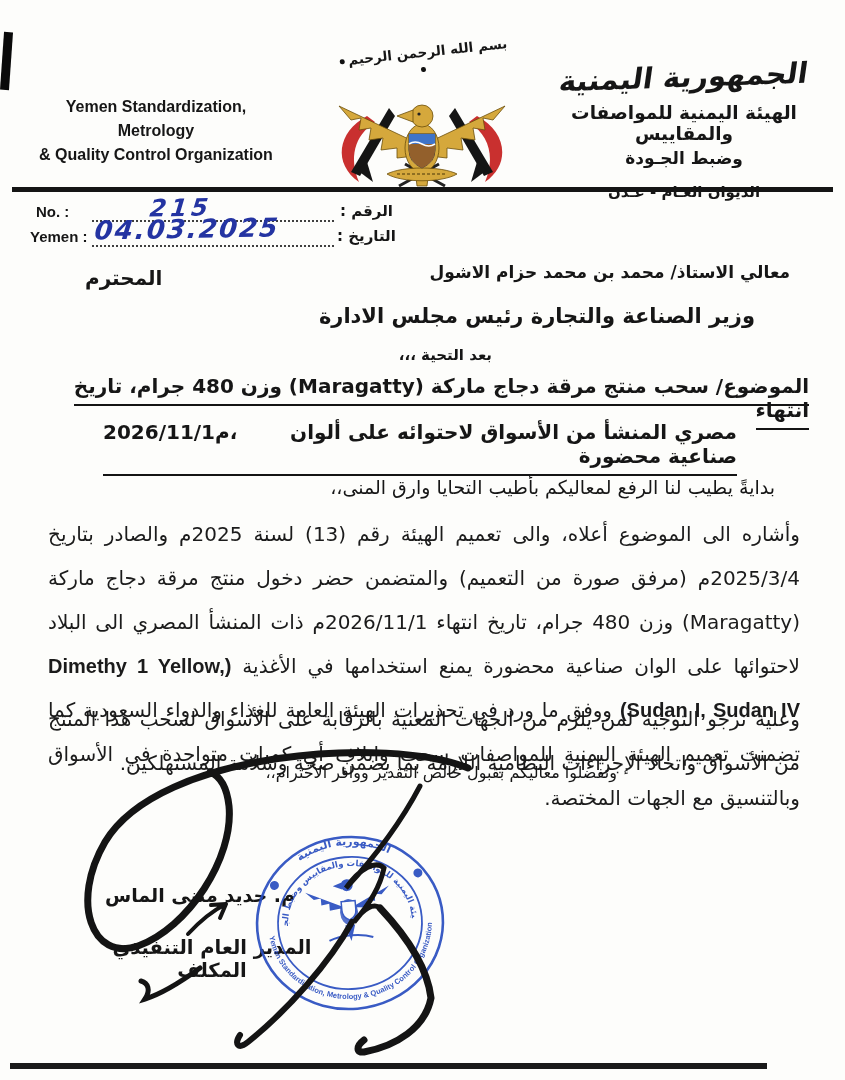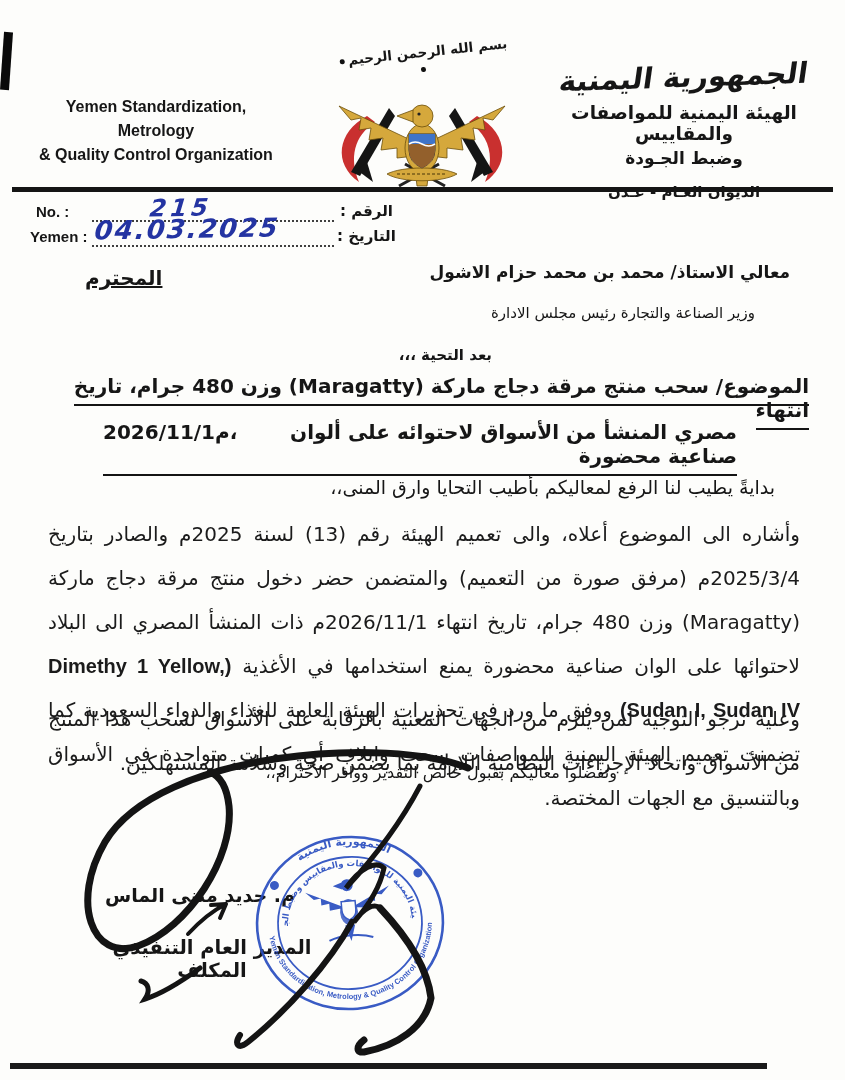--- a/index.html
+++ b/index.html
@@ -25,22 +25,22 @@
   .hdr-ar .office{font-size:15px;font-weight:bold;margin-top:15px;letter-spacing:1px;}
   .divider{left:12px;top:187px;width:821px;height:5px;background:#151515;}
   .footer-line{left:10px;top:1063px;width:757px;height:6px;background:#1a1a1a;}
   
   .ref-label-en{font-family:"Liberation Sans",sans-serif;font-weight:bold;font-size:15px;}
   .ref-label-ar{font-weight:bold;font-size:15px;direction:rtl;}
   .dotted{border-bottom:2.2px dotted #3f3f3f;height:1px;}
   .hand{color:#2434a2;font-style:italic;font-weight:bold;transform:skewX(-7deg) rotate(-1deg);}
   
   .addr1{top:262px;right:55px;font-size:17px;font-weight:bold;direction:rtl;}
-  .honorific{top:266px;left:85px;font-size:20px;font-weight:bold;text-decoration:underline;}
-  .addr2{top:304px;right:90px;font-size:15px;font-weight:normal;direction:rtl;}
+  .honorific{top:266px;left:85px;font-size:20px;font-weight:bold;}
+  .addr2{top:304px;right:90px;font-size:21px;font-weight:bold;direction:rtl;}
   .salutation{top:346px;right:353px;font-size:15px;font-weight:bold;direction:rtl;}
   .subject1{top:374px;right:36px;left:36px;text-align:right;direction:rtl;font-size:20px;font-weight:bold;}
   .u-line{border-bottom:2.5px solid #141414;padding-bottom:6px;}
   .subject2{top:420px;left:103px;right:108px;border-bottom:2.5px solid #141414;padding-bottom:6px;
     display:flex;justify-content:space-between;align-items:baseline;direction:rtl;font-size:20px;font-weight:bold;}
   .subject2 .latin-date{direction:ltr;unicode-bidi:bidi-override;}
   .greeting{top:476px;right:70px;font-size:19px;direction:rtl;}
   .body-par{right:45px;left:48px;text-align:justify;direction:rtl;font-size:20px;line-height:44px;color:#1b1b1b;}
   .p1{top:512px;}
   .p2{top:697px;}

